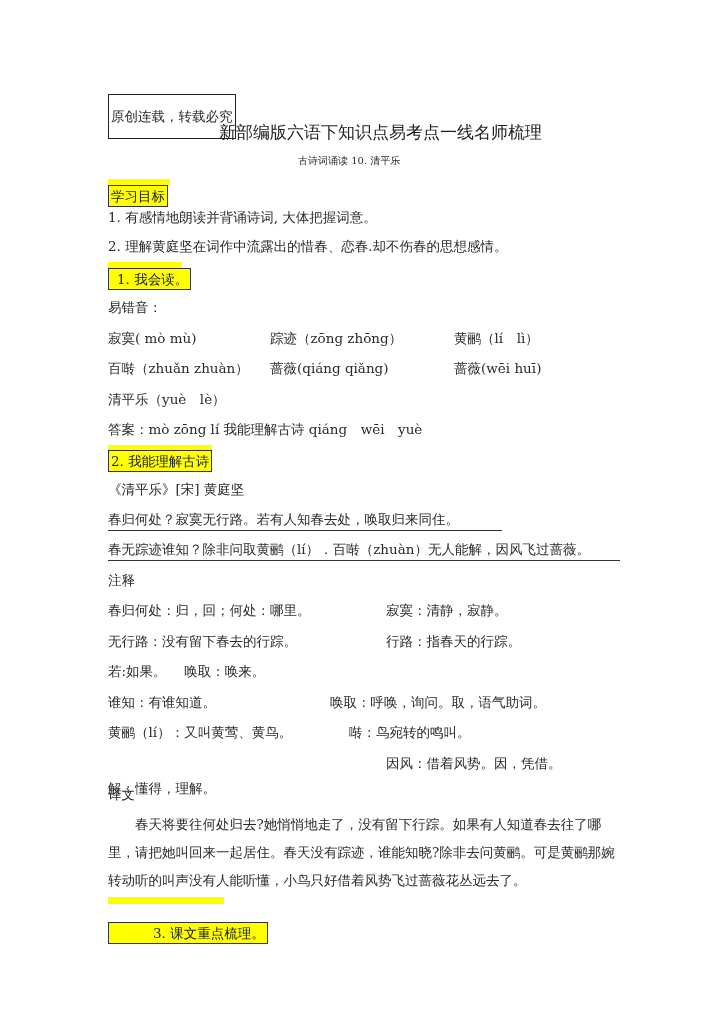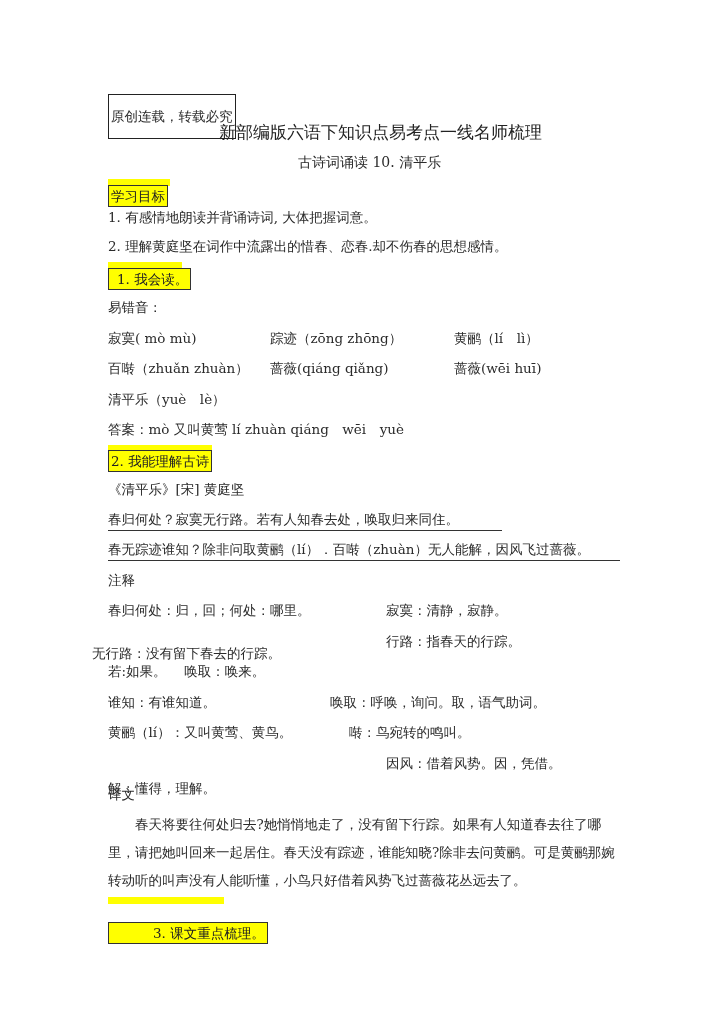--- a/index.html
+++ b/index.html
@@ -9,21 +9,21 @@
     color: #2a2a2a; font-size: 13.5px;
   }
   .abs { position: absolute; white-space: nowrap; }
   .boxed { border: 1px solid #222; padding: 12px 2px; line-height: 19px; }
   .hl-label {
     position: absolute; background: #ffff00; border: 1px solid #333;
     padding: 0 2px; line-height: 20px; height: 20px; font-size: 13.5px; color: #222;
   }
   .hl-cap { position: absolute; background: #ffff00; height: 7px; }
   .title { font-size: 17px; color: #222; }
-  .subtitle { font-size: 14px; }
+  .subtitle { font-size: 10px; }
   .ul { border-bottom: 1px solid #333; padding-bottom: 1px; }
   .para { position: absolute; left: 108px; width: 520px; line-height: 28px; font-size: 13.5px; white-space: normal; }
   .indent { text-indent: 2em; }
 </style>
 </head>
 <body>
 
 <div class="abs boxed" style="left:108px; top:94px;">原创连载，转载必究</div>
 <div class="abs title" style="left:219px; top:121px;">新部编版六语下知识点易考点一线名师梳理</div>
 <div class="abs subtitle" style="left:298px; top:154px;">古诗词诵读 10. 清平乐</div>
@@ -39,33 +39,33 @@
 
 <div class="abs" style="left:108px; top:330px;text-align:right;">寂寞( mò mù)</div>
 <div class="abs" style="left:270px; top:330px;">踪迹（zōng zhōng）</div>
 <div class="abs" style="left:454px; top:330px;">黄鹂（lí　lì）</div>
 
 <div class="abs" style="left:108px; top:360px;">百啭（zhuǎn zhuàn）</div>
 <div class="abs" style="left:270px; top:360px;">蔷薇(qiáng qiǎng)</div>
 <div class="abs" style="left:454px; top:360px;">蔷薇(wēi huī)</div>
 
 <div class="abs" style="left:108px; top:391px;">清平乐（yuè　lè）</div>
-<div class="abs" style="left:108px; top:421px;">答案：mò 又叫黄莺 lí zhuàn qiáng　wēi　yuè</div>
+<div class="abs" style="left:108px; top:421px;">答案：mò zōng lí 我能理解古诗 qiáng　wēi　yuè</div>
 
 <div class="hl-cap" style="left:108px; top:445px; width:104px;"></div>
 <div class="hl-label" style="left:108px; top:450px;">2. 我能理解古诗</div>
 <div class="abs" style="left:108px; top:481px;">《清平乐》[宋] 黄庭坚</div>
 <div class="abs ul" style="left:108px; top:511px; width:394px;">春归何处？寂寞无行路。若有人知春去处，唤取归来同住。</div>
 <div class="abs ul" style="left:108px; top:541px; width:512px;">春无踪迹谁知？除非问取黄鹂（lí）．百啭（zhuàn）无人能解，因风飞过蔷薇。</div>
 
 <div class="abs" style="left:108px; top:572px;">注释</div>
 
 <div class="abs" style="left:108px; top:602px;">春归何处：归，回；何处：哪里。</div>
 <div class="abs" style="left:386px; top:602px;">寂寞：清静，寂静。</div>
-<div class="abs" style="left:92px; top:633px;margin-top:12px;">无行路：没有留下春去的行踪。</div>
+<div class="abs" style="left:108px; top:633px;">无行路：没有留下春去的行踪。</div>
 <div class="abs" style="left:386px; top:633px;">行路：指春天的行踪。</div>
 <div class="abs" style="left:108px; top:663px;">若:如果。　 唤取：唤来。</div>
 <div class="abs" style="left:108px; top:694px;">谁知：有谁知道。</div>
 <div class="abs" style="left:330px; top:694px;">唤取：呼唤，询问。取，语气助词。</div>
 <div class="abs" style="left:108px; top:724px;">黄鹂（lí）：又叫黄莺、黄鸟。</div>
 <div class="abs" style="left:349px; top:724px;">啭：鸟宛转的鸣叫。</div>
 <div class="abs" style="left:108px; top:755px;margin-top:25px;">解：懂得，理解。</div>
 <div class="abs" style="left:386px; top:755px;">因风：借着风势。因，凭借。</div>
 
 <div class="abs" style="left:108px; top:786px;">译文</div>

